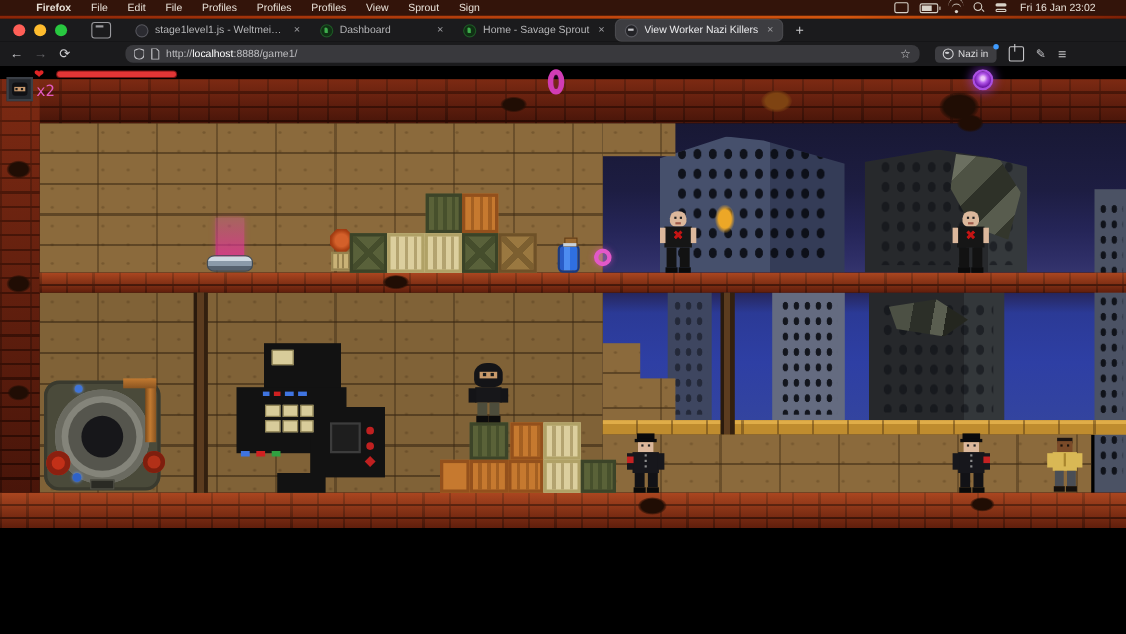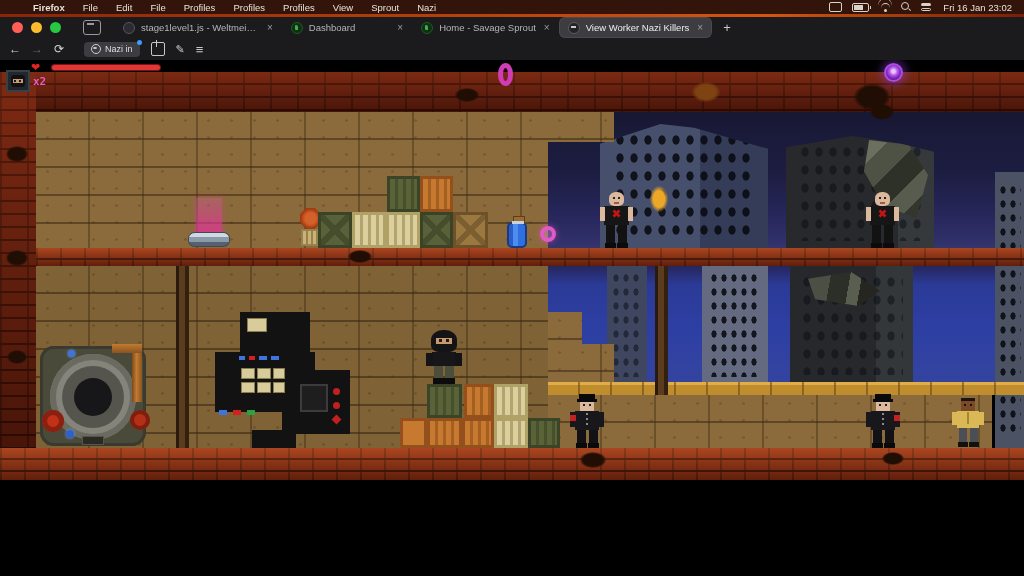--- a/index.html
+++ b/index.html
@@ -6,21 +6,21 @@
   .screen{position:relative;width:1024px;height:576px;overflow:hidden;background:#000;
           font-family:"Liberation Sans",sans-serif;-webkit-font-smoothing:antialiased;}
   .abs{position:absolute;}
 
   
   .menubar{position:absolute;left:0;top:0;width:1024px;height:14px;background:#33140a;
            display:flex;align-items:center;color:#e9e2d9;font-size:9.5px;z-index:50;}
   .menubar .mi{padding:0 9px;white-space:nowrap;}
   .menubar .apple{padding:0 10px 0 14px;font-size:10px;}
   .menubar .spacer{flex:1;}
-  .menubar .clock{padding:0 12px 0 6px;}
+  .menubar .clock{padding:0 28px 0 6px;}
   .sicon{width:14px;height:10px;margin:0 5px;position:relative;display:inline-block;}
   .wallstrip{position:absolute;left:0;top:14px;width:1024px;height:3px;
              background:linear-gradient(90deg,#8a2508,#c2470e 55%,#d3560f 75%,#7a1f06);z-index:49;}
 
   
   .tabbar{position:absolute;left:0;top:17px;width:1024px;height:21px;background:#1b1b1d;z-index:48;
           display:flex;align-items:center;color:#b6b6b8;font-size:9.5px;}
   .lights{display:flex;gap:8px;margin:0 14px 0 12px;}
   .light{width:11px;height:11px;border-radius:50%;}
   .l-red{background:#ff5f57;} .l-yel{background:#febc2e;} .l-grn{background:#28c840;}
@@ -93,42 +93,42 @@
   .c-osl{background-color:#c6792f;border-color:#93501c;background-image:
      repeating-linear-gradient(90deg,rgba(0,0,0,0) 0 5px,rgba(130,70,20,.5) 5px 8px);}
   .c-opl{background-color:#c6792f;border-color:#93501c;}
   .c-wx{background-color:#9a7840;border-color:#6e5128;background-image:
      linear-gradient(45deg,transparent 43%,#7c5f30 43% 57%,transparent 57%),
      linear-gradient(-45deg,transparent 43%,#7c5f30 43% 57%,transparent 57%);}
 
   .splat{border-radius:50%;background:radial-gradient(#200d04 0 55%,rgba(32,13,4,0) 75%);}
   .splat.orange{background:radial-gradient(#7e4312 0 50%,rgba(126,67,18,0) 75%);}
 
-  .hudtext{color:#e35ac2;font-family:"DejaVu Sans Mono",monospace;font-weight:bold;font-size:11px;}
+  .hudtext{color:#e35ac2;font-family:"DejaVu Sans Mono",monospace;font-weight:normal;font-size:14px;}
 
   
   .px{position:absolute;}
 </style>
 </head>
 <body>
 
 <div class="screen">
 
   <div class="menubar">
     <span class="apple"></span>
     <span class="mi" style="font-weight:bold">Firefox</span>
     <span class="mi">File</span>
     <span class="mi">Edit</span>
     <span class="mi">File</span>
     <span class="mi">Profiles</span>
     <span class="mi">Profiles</span>
     <span class="mi">Profiles</span>
     <span class="mi">View</span>
     <span class="mi">Sprout</span>
-    <span class="mi">Nazi</span>
+    <span class="mi">Sign</span>
     <span class="spacer"></span>
     <span class="sicon" style="border:1.2px solid #d8d2c8;border-radius:2px;width:11px;height:8px;"></span>
     <span class="sicon" style="border:1.2px solid #d8d2c8;border-radius:2px;width:15px;height:7px;">
       <span style="position:absolute;left:1px;top:1px;bottom:1px;width:9px;background:#d8d2c8;"></span>
       <span style="position:absolute;right:-3px;top:2px;width:1.5px;height:3px;background:#d8d2c8;"></span>
     </span>
     <span class="sicon" style="width:12px;height:9px;">
       <span style="position:absolute;bottom:0;left:4.5px;width:3px;height:3px;border-radius:50%;background:#d8d2c8;"></span>
       <span style="position:absolute;bottom:-1px;left:1.5px;width:9px;height:9px;border:1.3px solid #d8d2c8;border-bottom:none;border-left:none;border-right:none;border-radius:50%;"></span>
       <span style="position:absolute;bottom:-1px;left:-1px;width:14px;height:14px;border-top:1.3px solid #d8d2c8;border-radius:50%;"></span>
@@ -172,20 +172,31 @@
       <span class="ttl">View Worker Nazi Killers</span>
       <span class="cx">×</span>
     </div>
     <span class="newtab">+</span>
   </div>
 
   <div class="navbar">
     <span class="navbtn" style="margin-left:4px">←</span>
     <span class="navbtn dim">→</span>
     <span class="navbtn">⟳</span>
+    <div class="urlfield">
+      <svg width="9" height="10" viewBox="0 0 10 11">
+          <path d="M5 0 L10 2 V6 C10 9 7.5 10.5 5 11 C2.5 10.5 0 9 0 6 V2 Z" fill="none" stroke="#c2c2c6" stroke-width="1.2"></path>
+        </svg>
+      <svg width="8" height="10" viewBox="0 0 8 10">
+          <path d="M1 0 H5 L7.5 2.5 V10 H1 Z" fill="none" stroke="#c2c2c6" stroke-width="1.1"></path>
+        </svg>
+      <span><span>http://</span><span class="host">localhost</span><span>:8888/game1/</span></span>
+      <span class="flex"></span>
+      <span style="font-size:11px;color:#c2c2c6">☆</span>
+    </div>
     <div class="pill">
       <span class="persico"></span>
       <span>Nazi in</span>
       <span class="dot"></span>
     </div>
     <span class="toolico" style="position:relative;width:12px;height:12px;display:inline-block;border:1.2px solid #c7c7ca;border-radius:2px;">
       <span style="position:absolute;left:4px;top:-3px;width:1.5px;height:7px;background:#c7c7ca;"></span>
     </span>
     <span class="toolico">✎</span>
     <span class="toolico" style="font-size:13px;margin-right:10px">≡</span>

